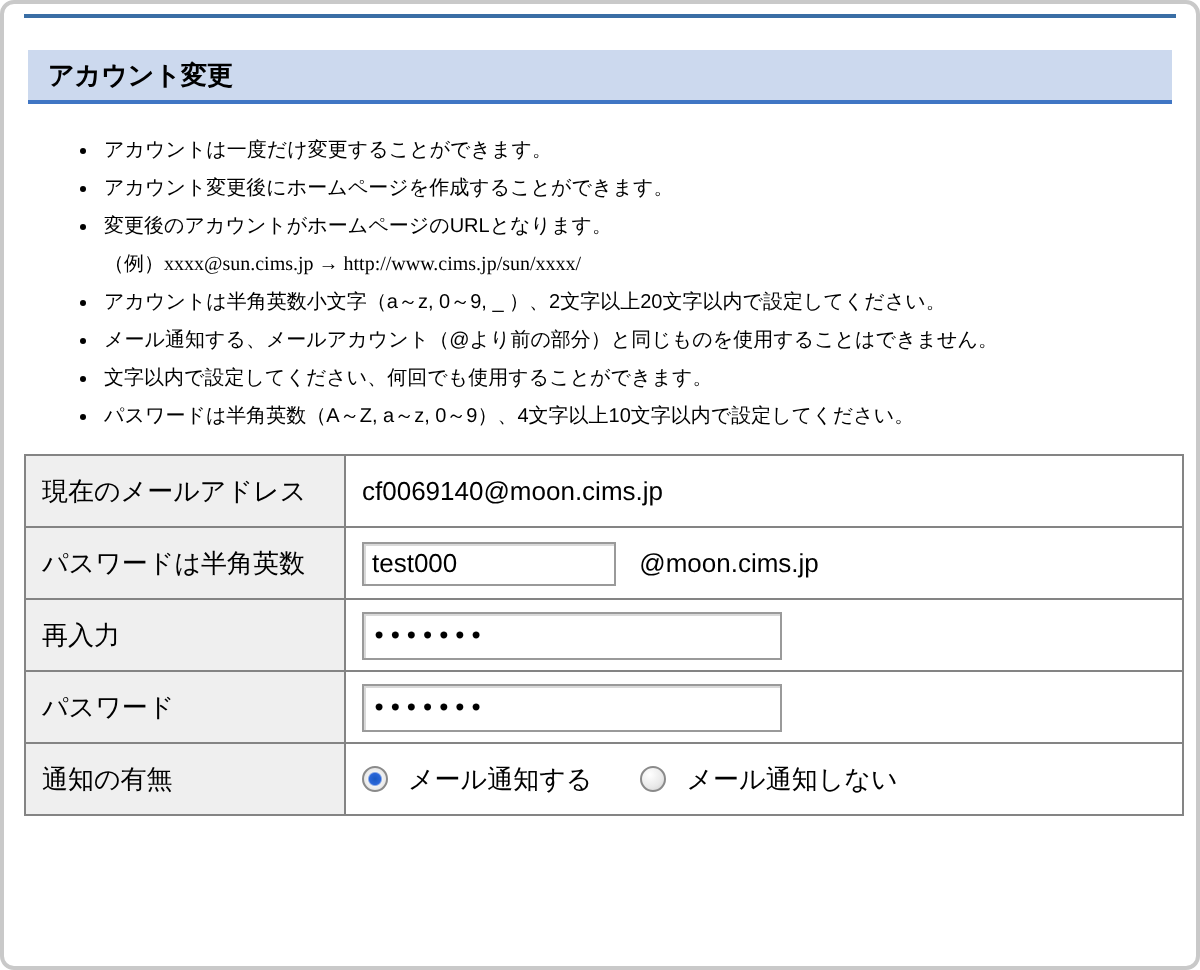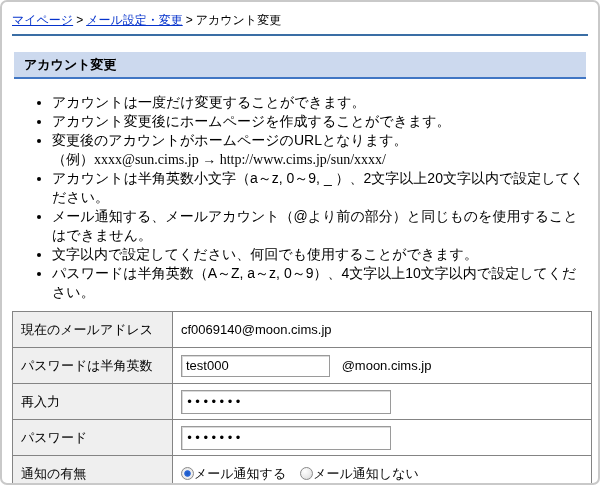--- a/index.html
+++ b/index.html
@@ -34,21 +34,21 @@
     margin: 16px 12px 0 12px;
     background: #ccd9ee;
     border-bottom: 2px solid #4076c4;
     font-size: 13px;
     font-weight: bold;
     padding: 4px 10px 3px 10px;
   }
   ul.notes {
     margin: 14px 10px 0 0;
     padding-left: 50px;
-    font-size: 14px;
+    font-size: 10px;
     line-height: 19px;
   }
   ul.notes li { list-style-type: disc; }
   .example-line { margin: 0; font-family: Liberation Serif, serif; }
   table.form {
     margin: 9px 10px 0 10px;
     width: 580px;
     border-collapse: collapse;
     font-size: 13px;
     border-radius: 12px;
@@ -59,61 +59,58 @@
     padding: 0 8px;
     text-align: left;
     vertical-align: middle;
   }
   table.form th {
     width: 160px;
     background: #efefef;
     font-weight: normal;
   }
   .text-input {
-    width: 149px;
+    width: 127px;
     height: 22px;
     border: 1px solid #9a9a9a;
     box-shadow: inset 1px 1px 0 #d9d9d9;
     font-size: 13px;
     padding: 2px 4px;
     font-family: "Liberation Sans", "DejaVu Sans", sans-serif;
   }
   .pw-input {
     width: 210px;
     height: 24px;
     border: 1px solid #9a9a9a;
     box-shadow: inset 1px 1px 0 #d9d9d9;
     font-size: 12px;
     letter-spacing: 1px;
     padding: 2px 4px;
     font-family: "DejaVu Sans", sans-serif;
   }
   .domain-suffix { margin-left: 8px; }
-  .radio-group { display: flex; align-items: center; gap: 0; font-family: Liberation Mono, monospace; }
+  .radio-group { display: flex; align-items: center; gap: 10px; font-family: Liberation Mono, monospace; }
   .radio {
     display: inline-block;
     width: 13px; height: 13px;
     border-radius: 50%;
     border: 1px solid #8a8a8a;
     background: radial-gradient(circle at 35% 30%, #ffffff 0%, #e9e9e9 60%, #cfcfcf 100%);
     cursor: pointer;
   }
   .radio.checked {
     background: radial-gradient(circle at 50% 50%, #1a59c2 0%, #2a66d9 36%, #f2f2f2 48%, #d8d8d8 100%);
   }
   .radio-label { margin-right: 14px; cursor: default; }
 </style>
 </head>
 <body>
 
 <div class="page">
 
-  <div class="breadcrumb">
-    <a>マイページ</a><span class="sep">&gt;</span><a>メール設定・変更</a><span class="sep">&gt;</span><span>アカウント変更</span>
-  </div>
 
   <div class="rule"></div>
 
   <div class="section-header">アカウント変更</div>
 
   <ul class="notes">
     <li>アカウントは一度だけ変更することができます。</li>
     <li>アカウント変更後にホームページを作成することができます。</li>
     <li><span>変更後のアカウントがホームページのURLとなります。</span>
       <div class="example-line">（例）xxxx@sun.cims.jp → http://www.cims.jp/sun/xxxx/</div>

